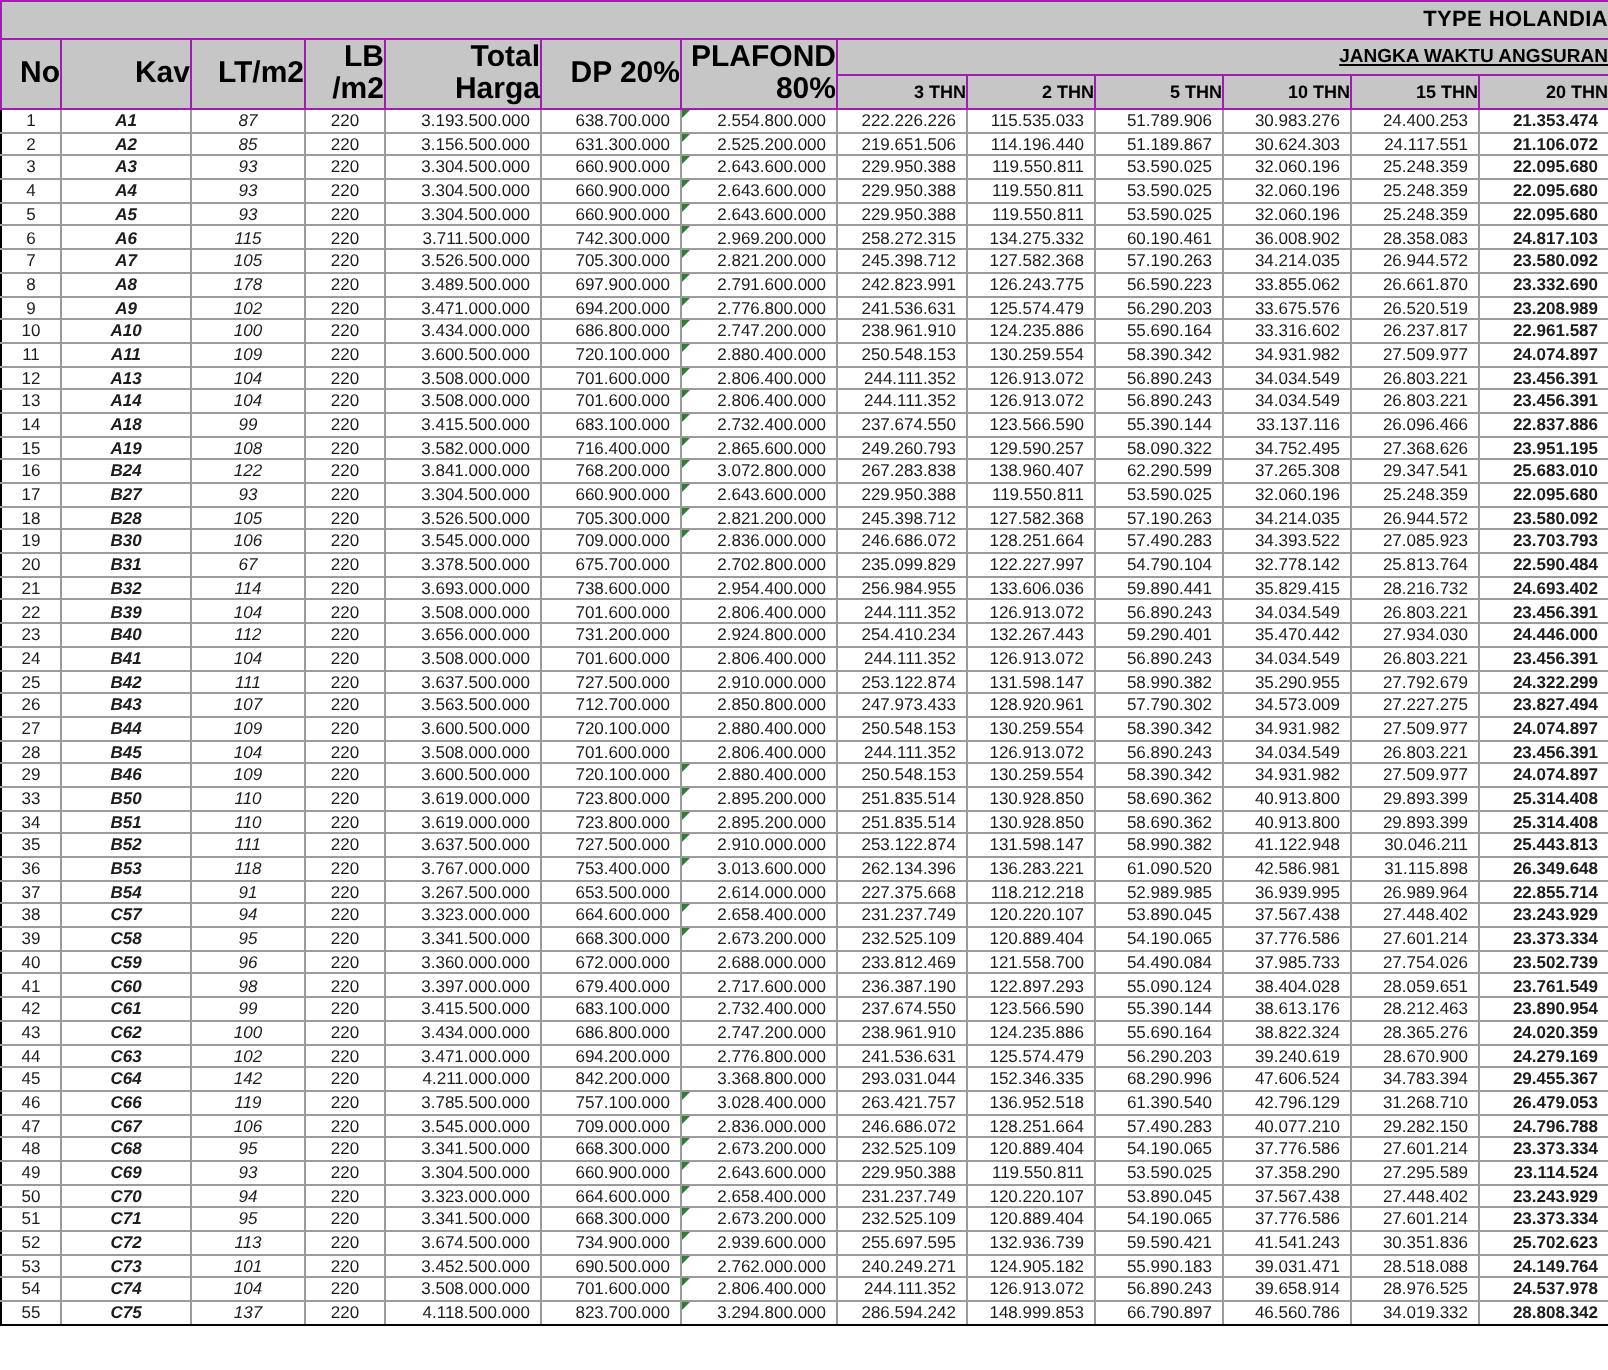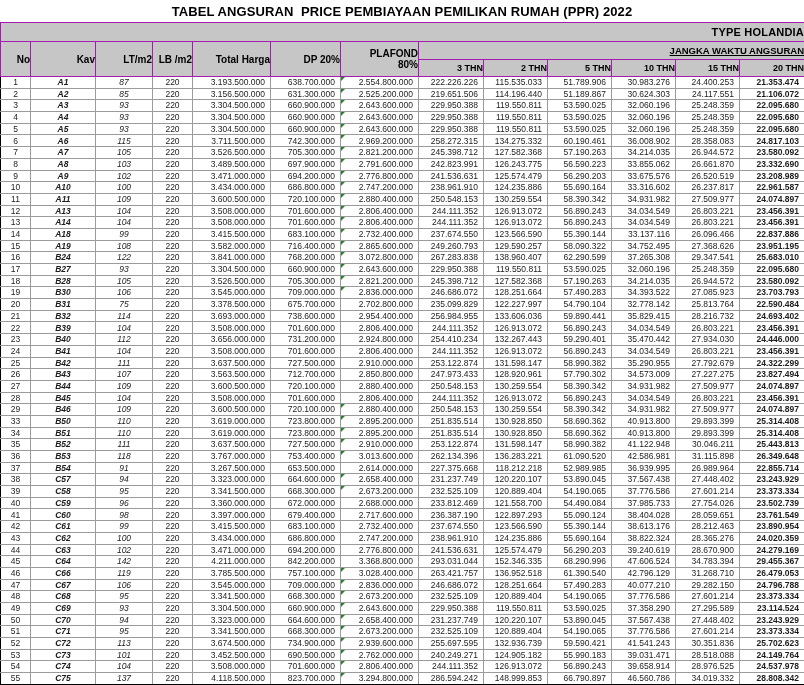--- a/index.html
+++ b/index.html
@@ -11,21 +11,21 @@
     height:22px;display:flex;align-items:center;justify-content:center;
     font-size:13px;font-weight:bold;white-space:pre;letter-spacing:.1px;
   }
   table{border-collapse:collapse;table-layout:fixed;width:804px;}
   
   thead td,thead th{
     background:#c6c6c6;border:1px solid #a21caf;
     font-weight:bold;text-align:right;vertical-align:middle;padding:0;
   }
   .banner-cell{height:18px;font-size:11px;letter-spacing:.2px;}
-  .h-main{font-size:10px;line-height:1.1;height:34px;}
+  .h-main{font-size:15px;line-height:1.1;height:34px;}
   .h-jangka{height:17px;font-size:9.5px;text-decoration:underline;}
   .h-tenor{height:16px;font-size:9px;}
   
   tbody td{
     height:10.7px;padding:0;border:1px solid #9b9b9b;
     font-size:8.5px;line-height:1;color:#1c1c1c;vertical-align:middle;
     overflow:hidden;white-space:nowrap;position:relative;background:#fff;
   }
   tbody td.c{text-align:center;}
   tbody td.r{text-align:right;padding-right:5px;}
@@ -36,21 +36,20 @@
   tbody tr:last-child td{border-bottom:1px solid #000;margin-left:48px;}
   .tri{
     position:absolute;top:0;left:0;width:0;height:0;
     border-top:4px solid #2e7d32;border-right:4px solid transparent;
   }
 </style>
 </head>
 <body>
 
 <div id="canvas">
-  <div class="title">TABEL ANGSURAN  PRICE PEMBIAYAAN PEMILIKAN RUMAH (PPR) 2022</div>
   <table>
     <colgroup>
       <col style="width:30px">
         <col style="width:65px">
         <col style="width:57px">
       <col style="width:40px">
         <col style="width:78px">
         <col style="width:70px">
       <col style="width:78px">
         <col style="width:65px">
@@ -188,21 +187,21 @@
           <td class="r">245.398.712</td>
           <td class="r">127.582.368</td>
           <td class="r">57.190.263</td>
           <td class="r">34.214.035</td>
           <td class="r">26.944.572</td>
           <td class="r">23.580.092</td>
         </tr>
         <tr>
           <td class="c">8</td>
           <td class="c kav">A8</td>
-          <td class="c lt">103</td>
+          <td class="c lt">178</td>
           <td class="c">220</td>
           <td class="r">3.489.500.000</td>
           <td class="r">697.900.000</td>
           <td class="r"><span class="tri"></span>2.791.600.000</td>
           <td class="r">242.823.991</td>
           <td class="r">126.243.775</td>
           <td class="r">56.590.223</td>
           <td class="r">33.855.062</td>
           <td class="r">26.661.870</td>
           <td class="r">23.332.690</td>
@@ -368,21 +367,21 @@
           <td class="r">246.686.072</td>
           <td class="r">128.251.664</td>
           <td class="r">57.490.283</td>
           <td class="r">34.393.522</td>
           <td class="r">27.085.923</td>
           <td class="r">23.703.793</td>
         </tr>
         <tr>
           <td class="c">20</td>
           <td class="c kav">B31</td>
-          <td class="c lt">75</td>
+          <td class="c lt">67</td>
           <td class="c">220</td>
           <td class="r">3.378.500.000</td>
           <td class="r">675.700.000</td>
           <td class="r">2.702.800.000</td>
           <td class="r">235.099.829</td>
           <td class="r">122.227.997</td>
           <td class="r">54.790.104</td>
           <td class="r">32.778.142</td>
           <td class="r">25.813.764</td>
           <td class="r">22.590.484</td>

